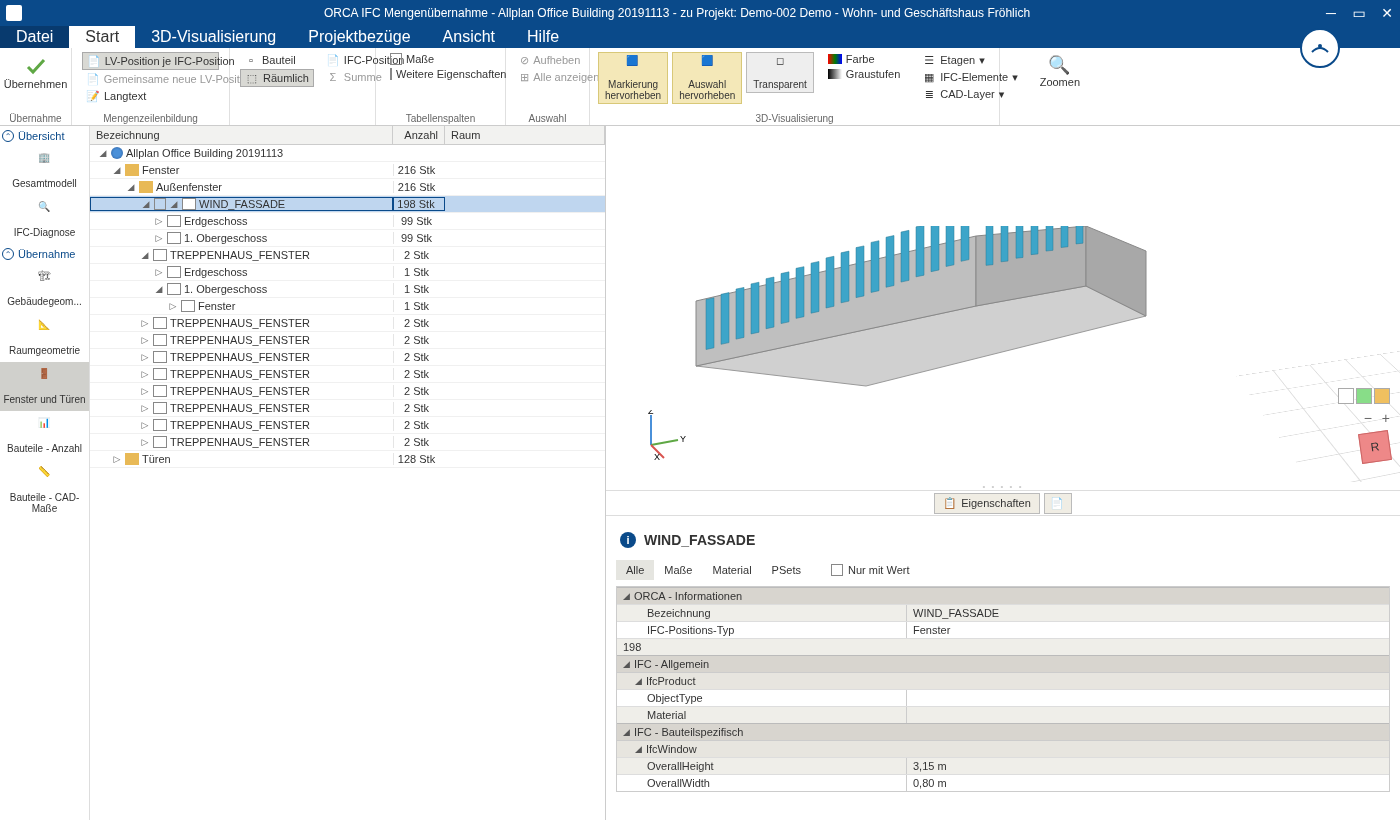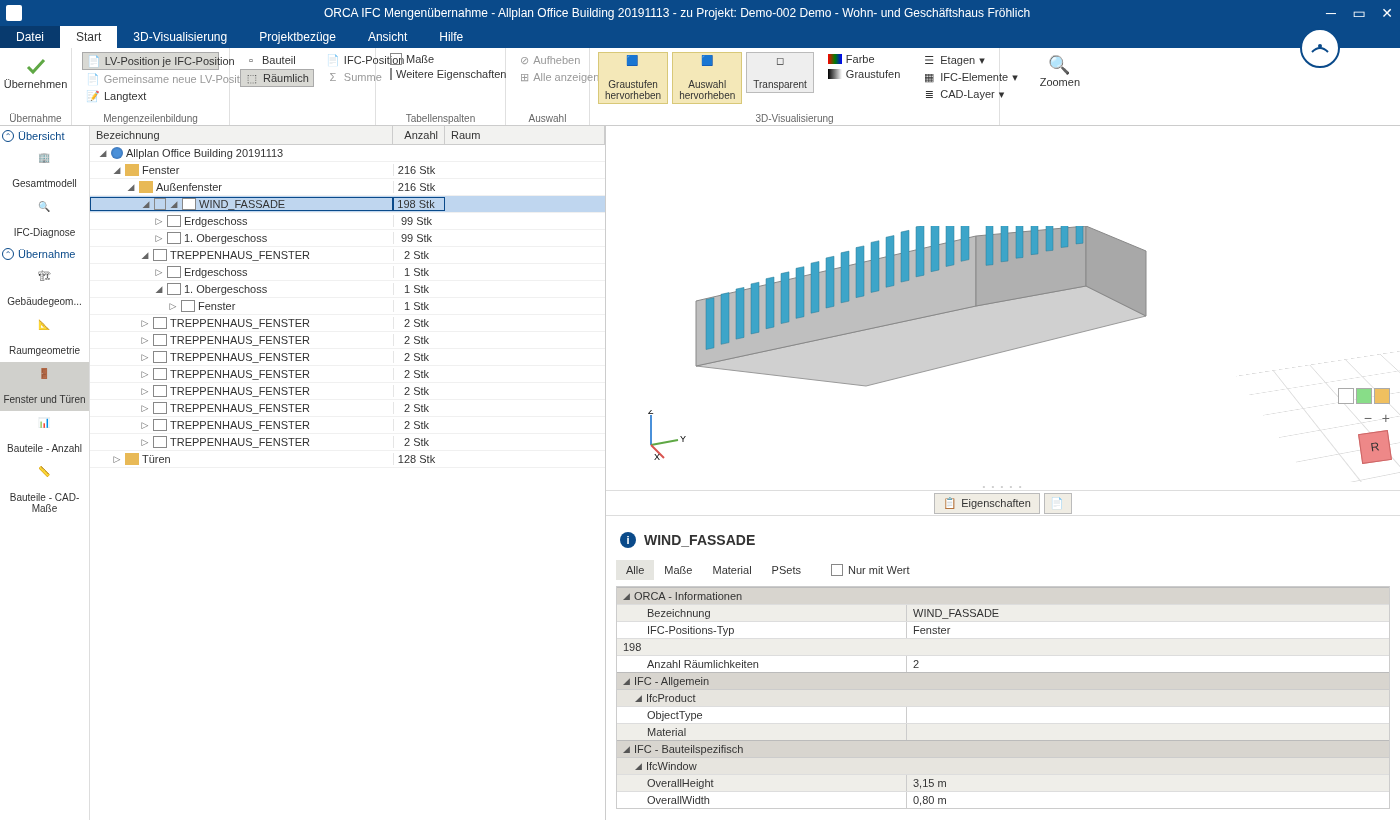--- a/index.html
+++ b/index.html
@@ -5,21 +5,21 @@
 * { margin: 0; padding: 0; box-sizing: border-box; font-family: 'Segoe UI', Tahoma, sans-serif; }
 body { width: 1400px; height: 820px; background: #fff; font-size: 12px; color: #333; overflow: hidden; }
 
 .titlebar { height: 26px; background: #0a4a8a; color: #fff; display: flex; align-items: center; padding: 0 6px; }
 .titlebar .app-icon { width: 16px; height: 16px; background: #fff; border-radius: 2px; margin-right: 8px; }
 .titlebar .title { flex: 1; text-align: center; font-size: 12px; }
 .titlebar .win-controls { display: flex; gap: 14px; }
 .titlebar .win-btn { width: 14px; height: 14px; cursor: pointer; display:flex; align-items:center; justify-content:center; font-size:14px; }
 
 .menubar { height: 22px; background: #0a4a8a; color: #fff; display: flex; align-items: stretch; position: relative; }
-.menubar .tab { padding: 0 16px; display: flex; align-items: center; cursor: pointer; font-size: 12px; }
+.menubar .tab { padding: 0 16px; display: flex; align-items: center; cursor: pointer; font-size: 16px; }
 .menubar .tab.file { background: #083a6e; }
 .menubar .tab.active { background: #fff; color: #333; }
 .logo-circle { position: absolute; right: 60px; top: 2px; width: 40px; height: 40px; border: 2px solid #0a4a8a; border-radius: 50%; background: #fff; display: flex; align-items: center; justify-content: center; z-index: 10; }
 
 .ribbon { height: 78px; background: #fff; border-bottom: 1px solid #ccc; display: flex; }
 .ribbon-group { border-right: 1px solid #e0e0e0; padding: 2px 6px; display: flex; flex-direction: column; position: relative; }
 .ribbon-group-label { position: absolute; bottom: 1px; left: 0; right: 0; text-align: center; font-size: 10px; color: #666; }
 .rbn-bigbtn { display: flex; flex-direction: column; align-items: center; justify-content: center; padding: 4px 8px; cursor: pointer; text-align: center; font-size: 11px; }
 .rbn-col { display: flex; flex-direction: column; gap: 1px; padding: 2px 4px; }
 .rbn-item { display: flex; align-items: center; gap: 4px; padding: 1px 4px; font-size: 11px; cursor: pointer; white-space: nowrap; }
@@ -194,21 +194,21 @@
       <div class="rbn-item" style="color:#999">
           <span class="ico">⊞</span>
           <span>Alle anzeigen</span>
         </div>
     </div>
     <div class="ribbon-group-label">Auswahl</div>
   </div>
   <div class="ribbon-group" style="width:410px; flex-direction:row; align-items:flex-start">
     <div class="highlight-btn">
         <span class="ico">🟦</span>
-        <span style="max-width:60px">Graustufen hervorheben</span>
+        <span style="max-width:60px">Markierung hervorheben</span>
       </div>
     <div class="highlight-btn">
         <span class="ico">🟦</span>
         <span style="max-width:60px">Auswahl hervorheben</span>
       </div>
     <div class="highlight-btn trans">
         <span class="ico">◻</span>
         <span>Transparent</span>
       </div>
     <div class="rbn-col" style="margin-left:4px">
@@ -567,24 +567,20 @@
             <div class="pg-key">Bezeichnung</div>
             <div class="pg-val">WIND_FASSADE</div>
           </div>
           <div class="pg-row">
             <div class="pg-key">IFC-Positions-Typ</div>
             <div class="pg-val">Fenster</div>
           </div>
           <div class="pg-row alt">
             <div class="pg-val">198</div>
           </div>
-          <div class="pg-row">
-            <div class="pg-key">Anzahl Räumlichkeiten</div>
-            <div class="pg-val">2</div>
-          </div>
           <div class="pg-group">
             <span class="tw">◢</span>
             <span>IFC - Allgemein</span>
           </div>
           <div class="pg-sub">
             <span class="tw">◢</span>
             <span>IfcProduct</span>
           </div>
           <div class="pg-row">
             <div class="pg-key">ObjectType</div>

